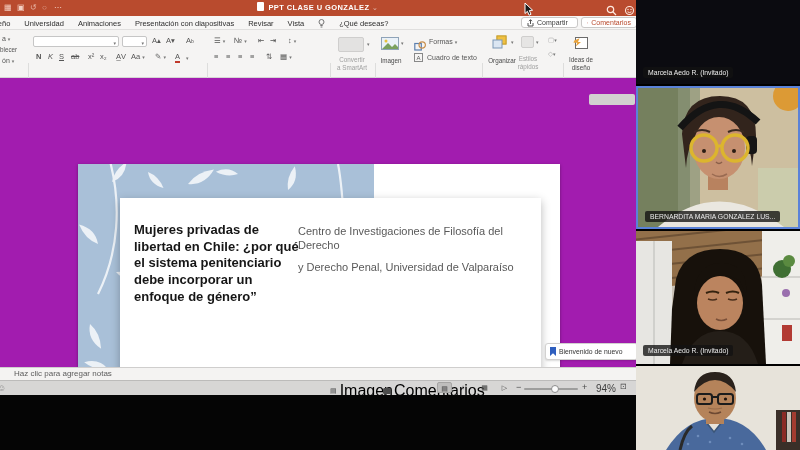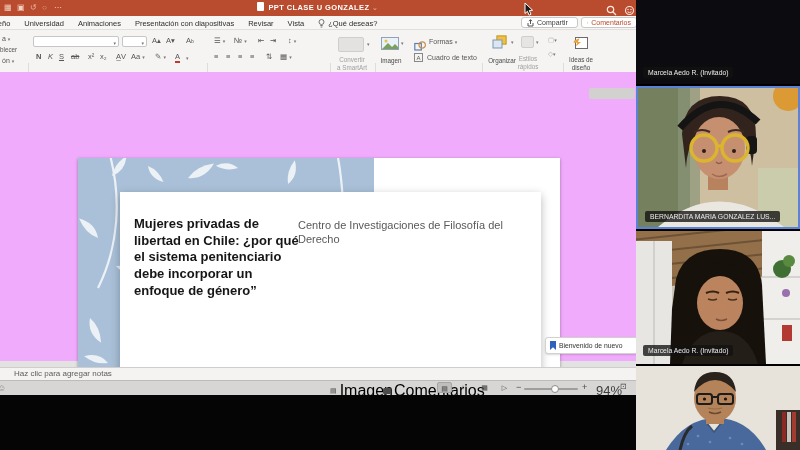--- a/index.html
+++ b/index.html
@@ -19,21 +19,21 @@
   .pillbtn{position:absolute;top:17px;height:11px;background:#fff;border:1px solid #c9c8c7;border-radius:3px;font-size:7px;line-height:9px;padding:0 5px;color:#3a3a3a;display:flex;align-items:center;gap:3px;}
   #ribbon{left:0;top:30px;width:636px;height:48px;background:#f5f4f3;border-bottom:1px solid #d6d5d4;}
   .rsep{width:1px;top:33px;height:40px;background:#dddddc;}
   .rg{font-size:7px;color:#555;white-space:nowrap;}
   .rlabel{font-size:6.3px;color:#4a4a4a;text-align:center;line-height:1.25;}
   .rlabel.gray{color:#a0a0a0;}
   .combo{background:#fff;border:1px solid #c6c6c6;border-radius:2px;}
   .caret{font-size:5px;color:#777;}
   .glyph{font-size:7.5px;color:#555;}
 
-  #workspace{left:0;top:72px;width:636px;height:289px;background:#f0abfc;}
+  #workspace{left:0;top:78px;width:636px;height:289px;background:#a21caf;}
   #slide{left:78px;top:86px;width:482px;height:266px;background:#fff;box-shadow:0 1px 3px rgba(0,0,0,.35);}
   #blueband{left:0;top:0;width:296px;height:266px;background:#a9c0d8;overflow:hidden;}
   #card{left:42px;top:34px;width:421px;height:186px;background:#fff;box-shadow:0 3px 9px rgba(0,0,0,.28);}
   #slide-title{left:14px;top:24px;width:166px;font-size:13px;font-weight:bold;color:#161616;line-height:1.28;}
   #contact{left:178px;top:26px;width:236px;font-size:11px;color:#595959;line-height:1.3;}
   #contact .line{margin-bottom:7px;}
   a.email{color:#0a5cc2;text-decoration:underline;}
   #callout{left:545px;top:265px;width:93px;height:17px;background:#fff;border:1px solid #d2d1d0;border-radius:3px;display:flex;align-items:center;gap:3px;padding:0 4px;box-shadow:0 1px 2px rgba(0,0,0,.15);}
   #callout .tip{position:absolute;right:-5px;top:3.5px;width:9px;height:9px;background:#fff;border-right:1px solid #d2d1d0;border-top:1px solid #d2d1d0;transform:rotate(45deg);}
   #callout .txt{font-size:6.8px;color:#333;white-space:nowrap;}
@@ -94,21 +94,21 @@
     </div>
 
     <div id="menubar" class="abs"></div>
     <div id="tabs" class="abs">
       <span class="tab">Diseño</span>
       <span class="tab">Universidad</span>
       <span class="tab">Animaciones</span>
       <span class="tab">Presentación con diapositivas</span>
       <span class="tab">Revisar</span>
       <span class="tab">Vista</span>
-      <span class="tab" style="display:flex;align-items:flex-end;gap:3px">
+      <span class="tab" style="display:flex;align-items:flex-end;gap:14px">
         <svg width="7" height="9" viewBox="0 0 7 9">
             <circle cx="3.5" cy="3" r="2.5" fill="none" stroke="#777" stroke-width="1"></circle>
             <line x1="2.3" y1="6.5" x2="4.7" y2="6.5" stroke="#777" stroke-width="1"></line>
             <line x1="2.6" y1="8" x2="4.4" y2="8" stroke="#777" stroke-width="1"></line>
           </svg>
         <span>¿Qué deseas?</span>
       </span>
     </div>
     <div class="pillbtn" style="left:521px;width:57px">
       <svg width="7" height="8" viewBox="0 0 7 8">
@@ -248,20 +248,21 @@
               <use href="#lf" transform="translate(170,236) rotate(160) scale(1.1)"></use>
               <use href="#lf" transform="translate(220,250) rotate(-20)"></use>
               <use href="#lf" transform="translate(250,222) rotate(75) scale(.9)"></use>
             </g>
           </svg>
         </div>
         <div id="card" class="abs">
           <div id="slide-title" class="abs">Mujeres privadas de libertad en Chile: ¿por qué el sistema penitenciario debe incorporar un enfoque de género”</div>
           <div id="contact" class="abs">
             <div class="line">Centro de Investigaciones de Filosofía del Derecho</div>
+            <div class="line">y Derecho Penal, Universidad de Valparaíso</div>
           </div>
         </div>
       </div>
 
       <div id="callout" class="abs">
         <span class="bookmark"></span>
         <span class="txt">Bienvenido de nuevo</span>
         <span class="tip"></span>
       </div>
     </div>
@@ -281,21 +282,21 @@
         <span>Comentarios</span>
     </div>
     <div class="viewbtn pressed" style="left:437px">▤</div>
     <div class="viewbtn" style="left:457px">∷</div>
     <div class="viewbtn" style="left:477px">▦</div>
     <div class="viewbtn" style="left:497px">▷</div>
     <span class="abs" style="left:516px;top:382px;font-size:9px;color:#4a4a4a">−</span>
     <div id="zoomtrack" class="abs"></div>
     <div id="zoomthumb" class="abs"></div>
     <span class="abs" style="left:582px;top:382px;font-size:9px;color:#4a4a4a">+</span>
-    <span class="abs" style="left:596px;top:383px;font-size:13px;color:#3d3d3d">94%</span>
+    <span class="abs" style="left:596px;top:383px;font-size:10px;color:#3d3d3d">94%</span>
     <span class="abs" style="left:620px;top:382px;font-size:8px;color:#4a4a4a">⊡</span>
 
     <div id="blackstrip" class="abs"></div>
 
     <svg id="cursor" class="abs" width="10" height="13" viewBox="0 0 10 13">
       <polygon points="1,0 1,10.5 3.4,8.3 5.1,12.2 7,11.3 5.3,7.5 8.6,7.2" fill="#1a1a1a" stroke="#fff" stroke-width="1"></polygon>
     </svg>
   </div>
 
   <div id="sidebar" class="abs">

